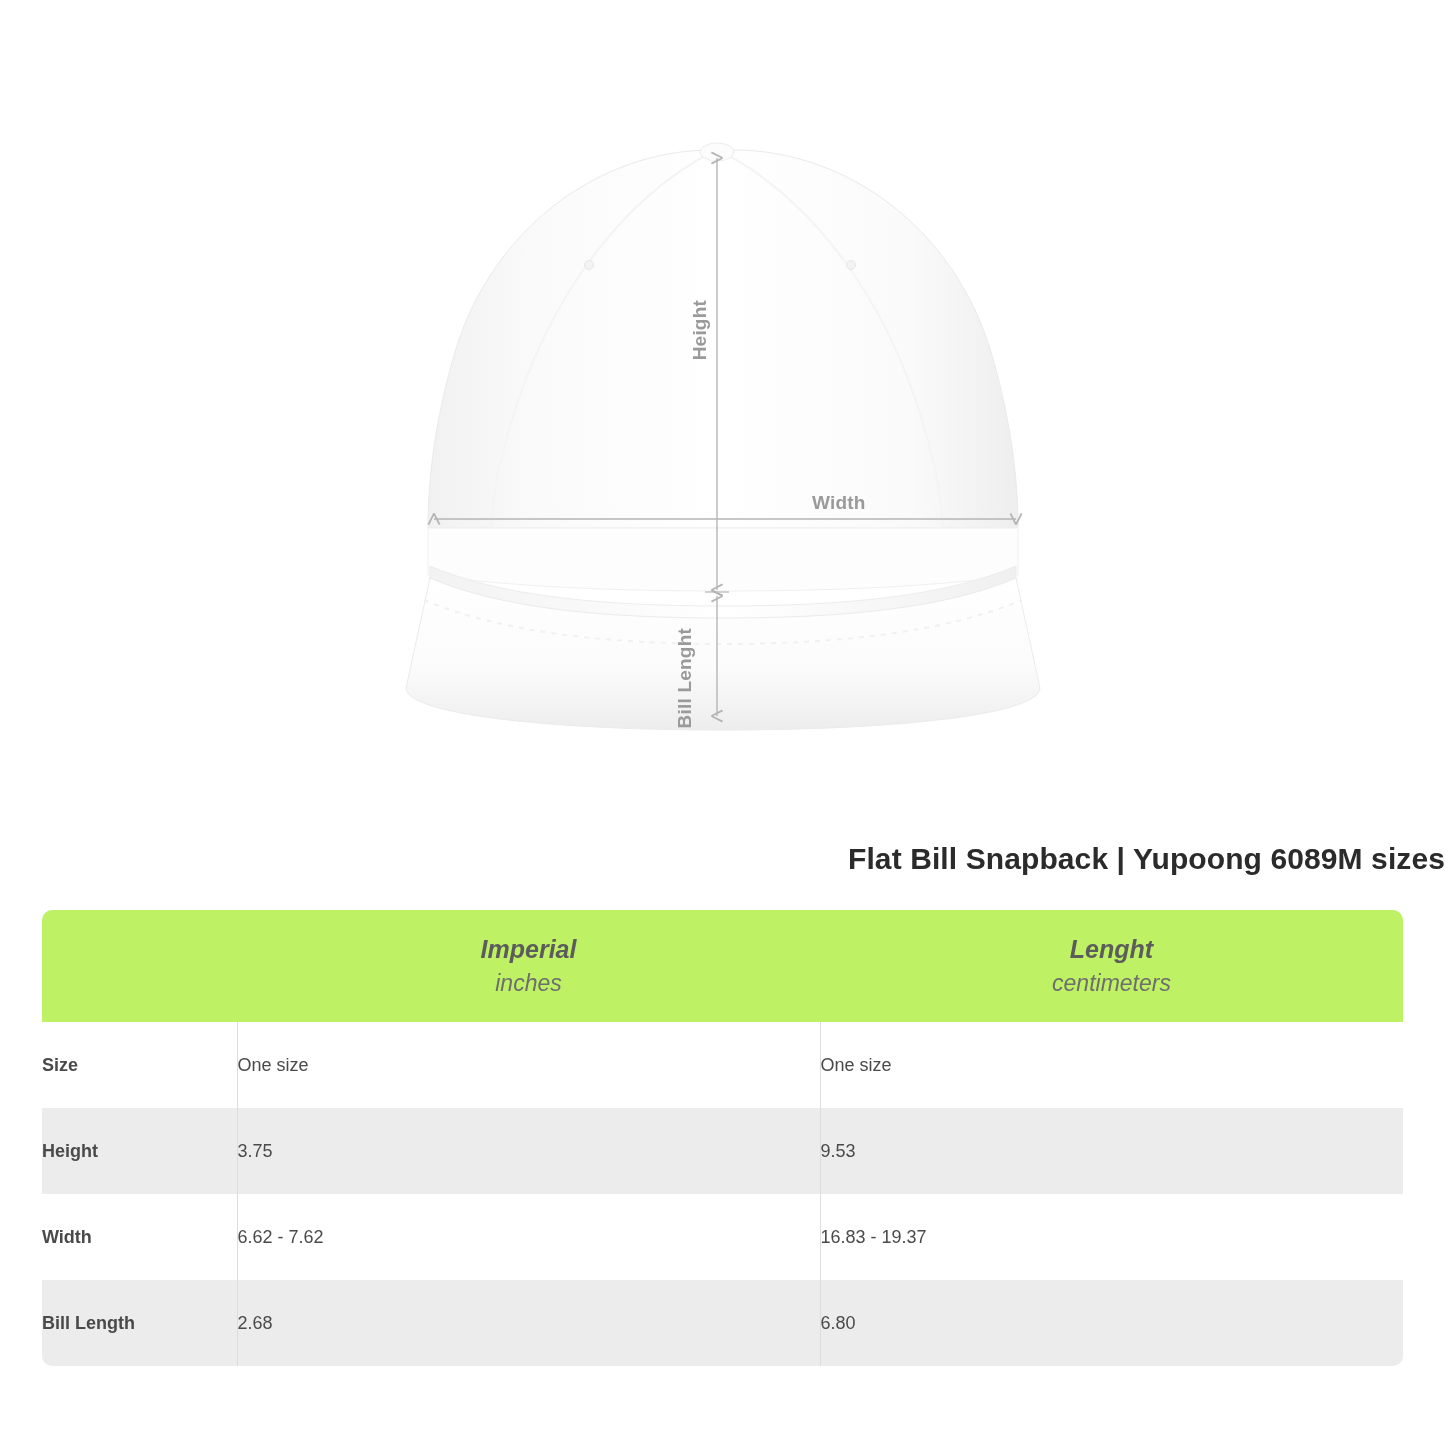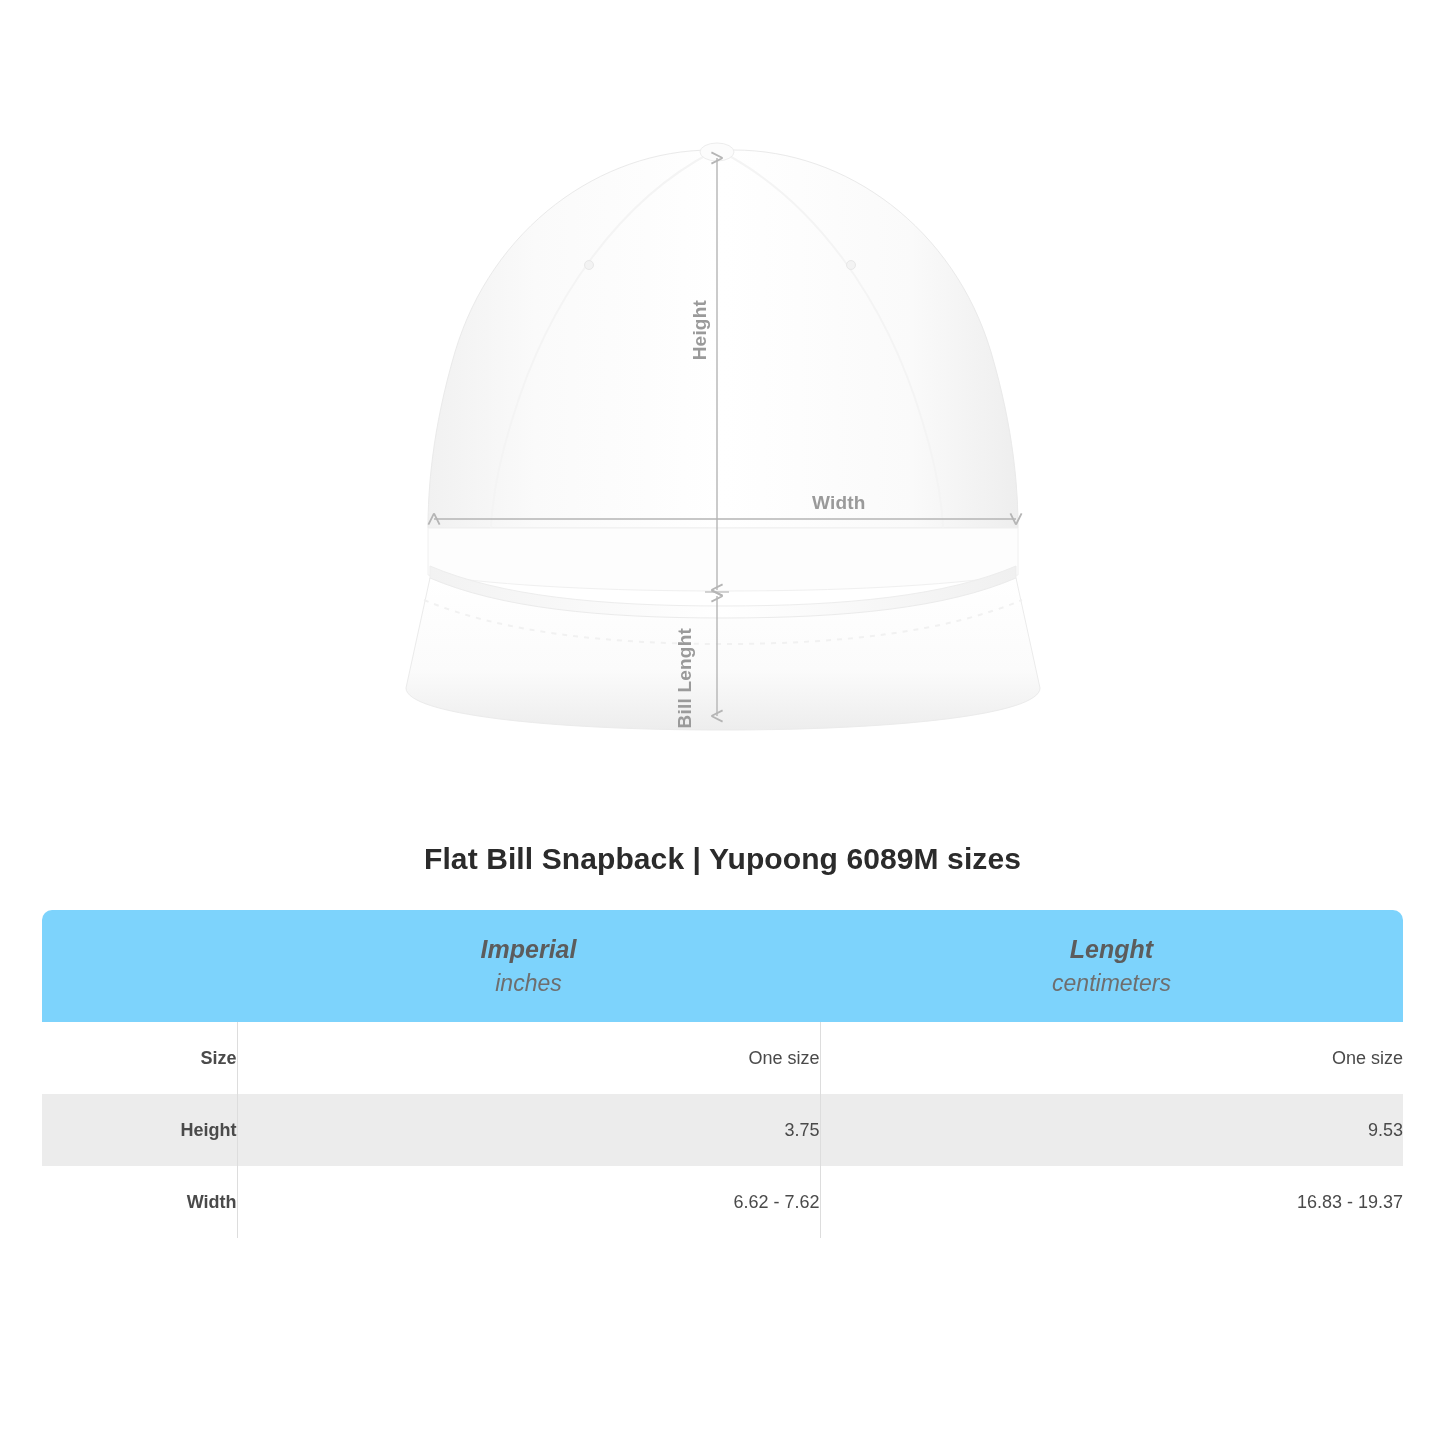--- a/index.html
+++ b/index.html
@@ -52,21 +52,21 @@
     left: 812px;
     top: 492px;
   }
   #label-bill {
     left: 675px;
     top: 628px;
   }
 
   
   .title-block {
-    text-align: center;
+    text-align: right;
     margin-top: 22px;
   }
   .chart-title {
     font-size: 30px;
     font-weight: bold;
     color: #2b2b2b;
     margin: 0;
     letter-spacing: 0.1px;
   }
   .chart-note {
@@ -83,21 +83,21 @@
   table.size-table {
     width: 100%;
     border-collapse: collapse;
     table-layout: fixed;
   }
   table.size-table td, table.size-table th {
     padding: 0;
     margin: 0;
   }
   .unit-row td {
-    background: #7dd3fc;
+    background: #bef264;
     height: 112px;
     text-align: center;
     vertical-align: middle;
   }
   .unit-row td:first-child {
     border-top-left-radius: 10px;
     border-bottom-left-radius: 0;
   }
   .unit-row td:last-child {
     border-top-right-radius: 10px;
@@ -110,22 +110,22 @@
     display: block;
   }
   .unit-sub {
     font-size: 23px;
     font-style: italic;
     color: #6e6e6e;
     display: block;
     margin-top: 6px;
   }
   .data-row td {
-    height: 72px;
-    text-align: right;
+    height: 86px;
+    text-align: left;
     vertical-align: middle;
     font-size: 18px;
     color: #4a4a4a;
   }
   .data-row.shaded td {
     background: #ececec;
   }
   .data-row td.rowhead {
     font-weight: bold;
     color: #4a4a4a;
@@ -260,15 +260,20 @@
         <td class="cellborder">3.75</td>
         <td>9.53</td>
       </tr>
 
       <tr class="data-row">
         <td class="rowhead">Width</td>
         <td class="cellborder">6.62 - 7.62</td>
         <td>16.83 - 19.37</td>
       </tr>
 
+      <tr class="data-row shaded">
+        <td class="rowhead">Bill Length</td>
+        <td class="cellborder">2.68</td>
+        <td>6.80</td>
+      </tr>
     </tbody>
   </table>
 </div>
 
 </body></html>

